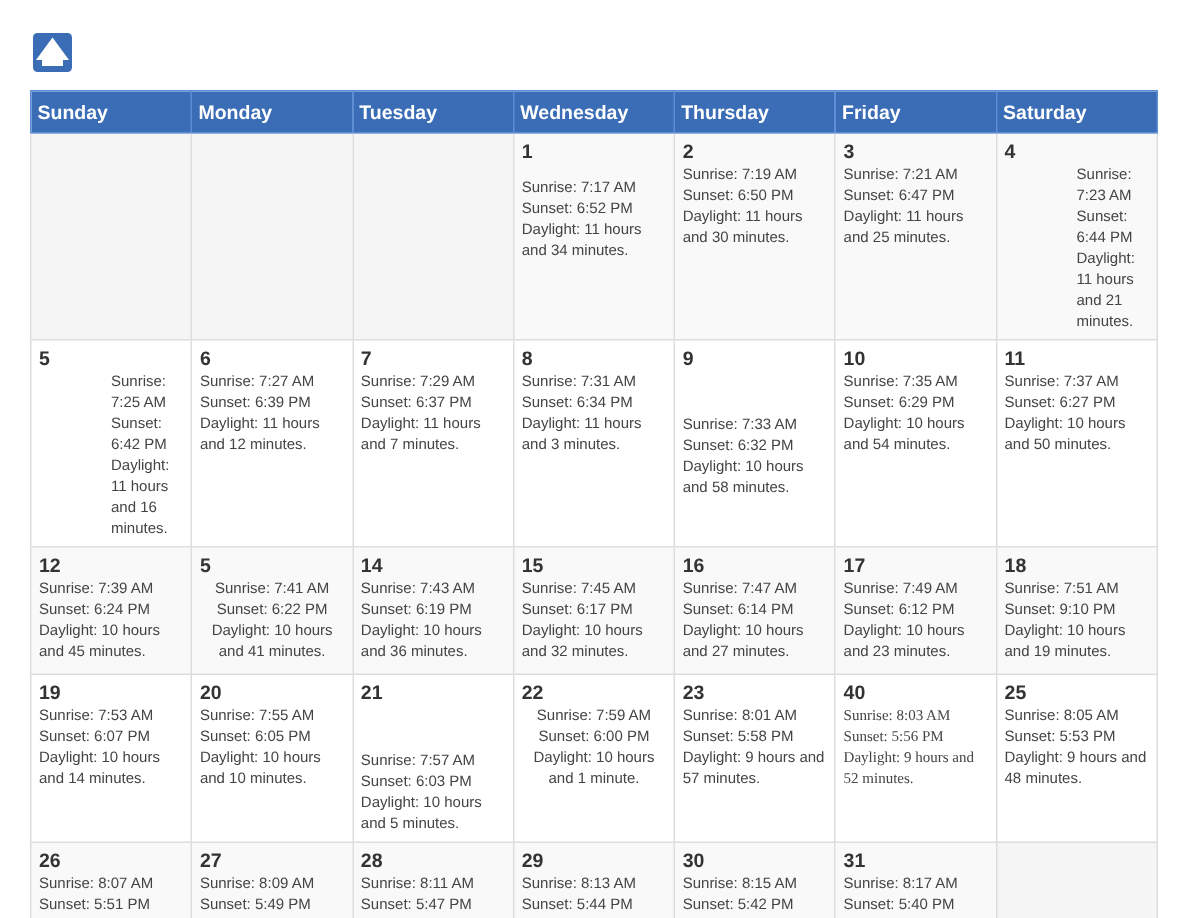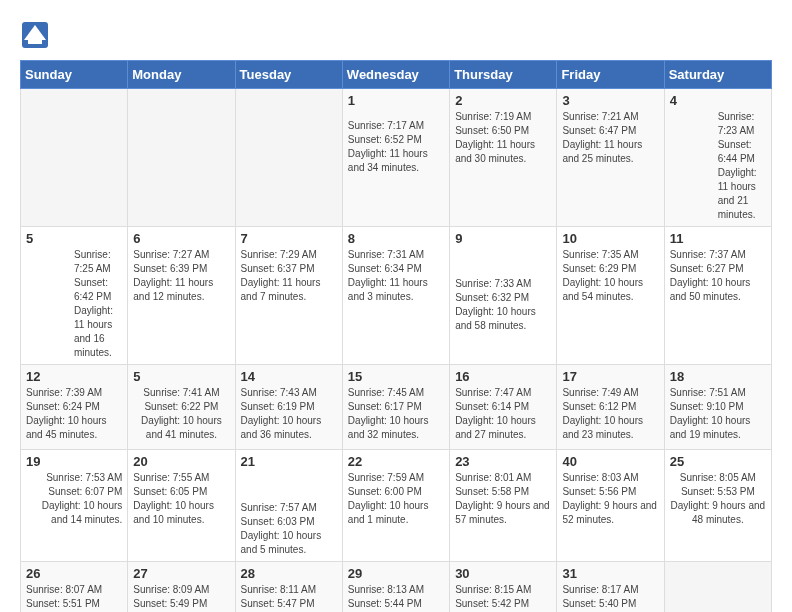--- a/index.html
+++ b/index.html
@@ -235,57 +235,57 @@
         <td>
           <span class="day-number">18</span>
           <div class="day-info" style="white-space: pre-line;">Sunrise: 7:51 AM
 Sunset: 9:10 PM
 Daylight: 10 hours and 19 minutes.</div>
         </td>
       </tr>
       <tr>
         <td>
           <span class="day-number">19</span>
-          <div class="day-info" style="white-space: pre-line; text-align: right;">Sunrise: 7:53 AM
+          <div class="day-info" style="white-space: pre-line;">Sunrise: 7:53 AM
 Sunset: 6:07 PM
 Daylight: 10 hours and 14 minutes.</div>
         </td>
         <td>
           <span class="day-number">20</span>
           <div class="day-info" style="white-space: pre-line;">Sunrise: 7:55 AM
 Sunset: 6:05 PM
 Daylight: 10 hours and 10 minutes.</div>
         </td>
         <td>
           <span class="day-number">21</span>
           <div class="day-info" style="white-space: pre-line; margin-top: 32px;">Sunrise: 7:57 AM
 Sunset: 6:03 PM
 Daylight: 10 hours and 5 minutes.</div>
         </td>
         <td>
           <span class="day-number">22</span>
-          <div class="day-info" style="white-space: pre-line;">Sunrise: 7:59 AM
+          <div class="day-info" style="white-space: pre-line; text-align: center;">Sunrise: 7:59 AM
 Sunset: 6:00 PM
 Daylight: 10 hours and 1 minute.</div>
         </td>
         <td>
           <span class="day-number">23</span>
           <div class="day-info" style="white-space: pre-line;">Sunrise: 8:01 AM
 Sunset: 5:58 PM
 Daylight: 9 hours and 57 minutes.</div>
         </td>
         <td>
           <span class="day-number">40</span>
-          <div class="day-info" style="white-space: pre-line;">Sunrise: 8:03 AM
+          <div class="day-info" style="white-space: pre-line; font-family: Liberation Serif, serif;">Sunrise: 8:03 AM
 Sunset: 5:56 PM
 Daylight: 9 hours and 52 minutes.</div>
         </td>
         <td>
           <span class="day-number">25</span>
-          <div class="day-info" style="white-space: pre-line; text-align: center;">Sunrise: 8:05 AM
+          <div class="day-info" style="white-space: pre-line;">Sunrise: 8:05 AM
 Sunset: 5:53 PM
 Daylight: 9 hours and 48 minutes.</div>
         </td>
       </tr>
       <tr>
         <td>
           <span class="day-number">26</span>
           <div class="day-info" style="white-space: pre-line;">Sunrise: 8:07 AM
 Sunset: 5:51 PM
 Daylight: 9 hours and 44 minutes.</div>

